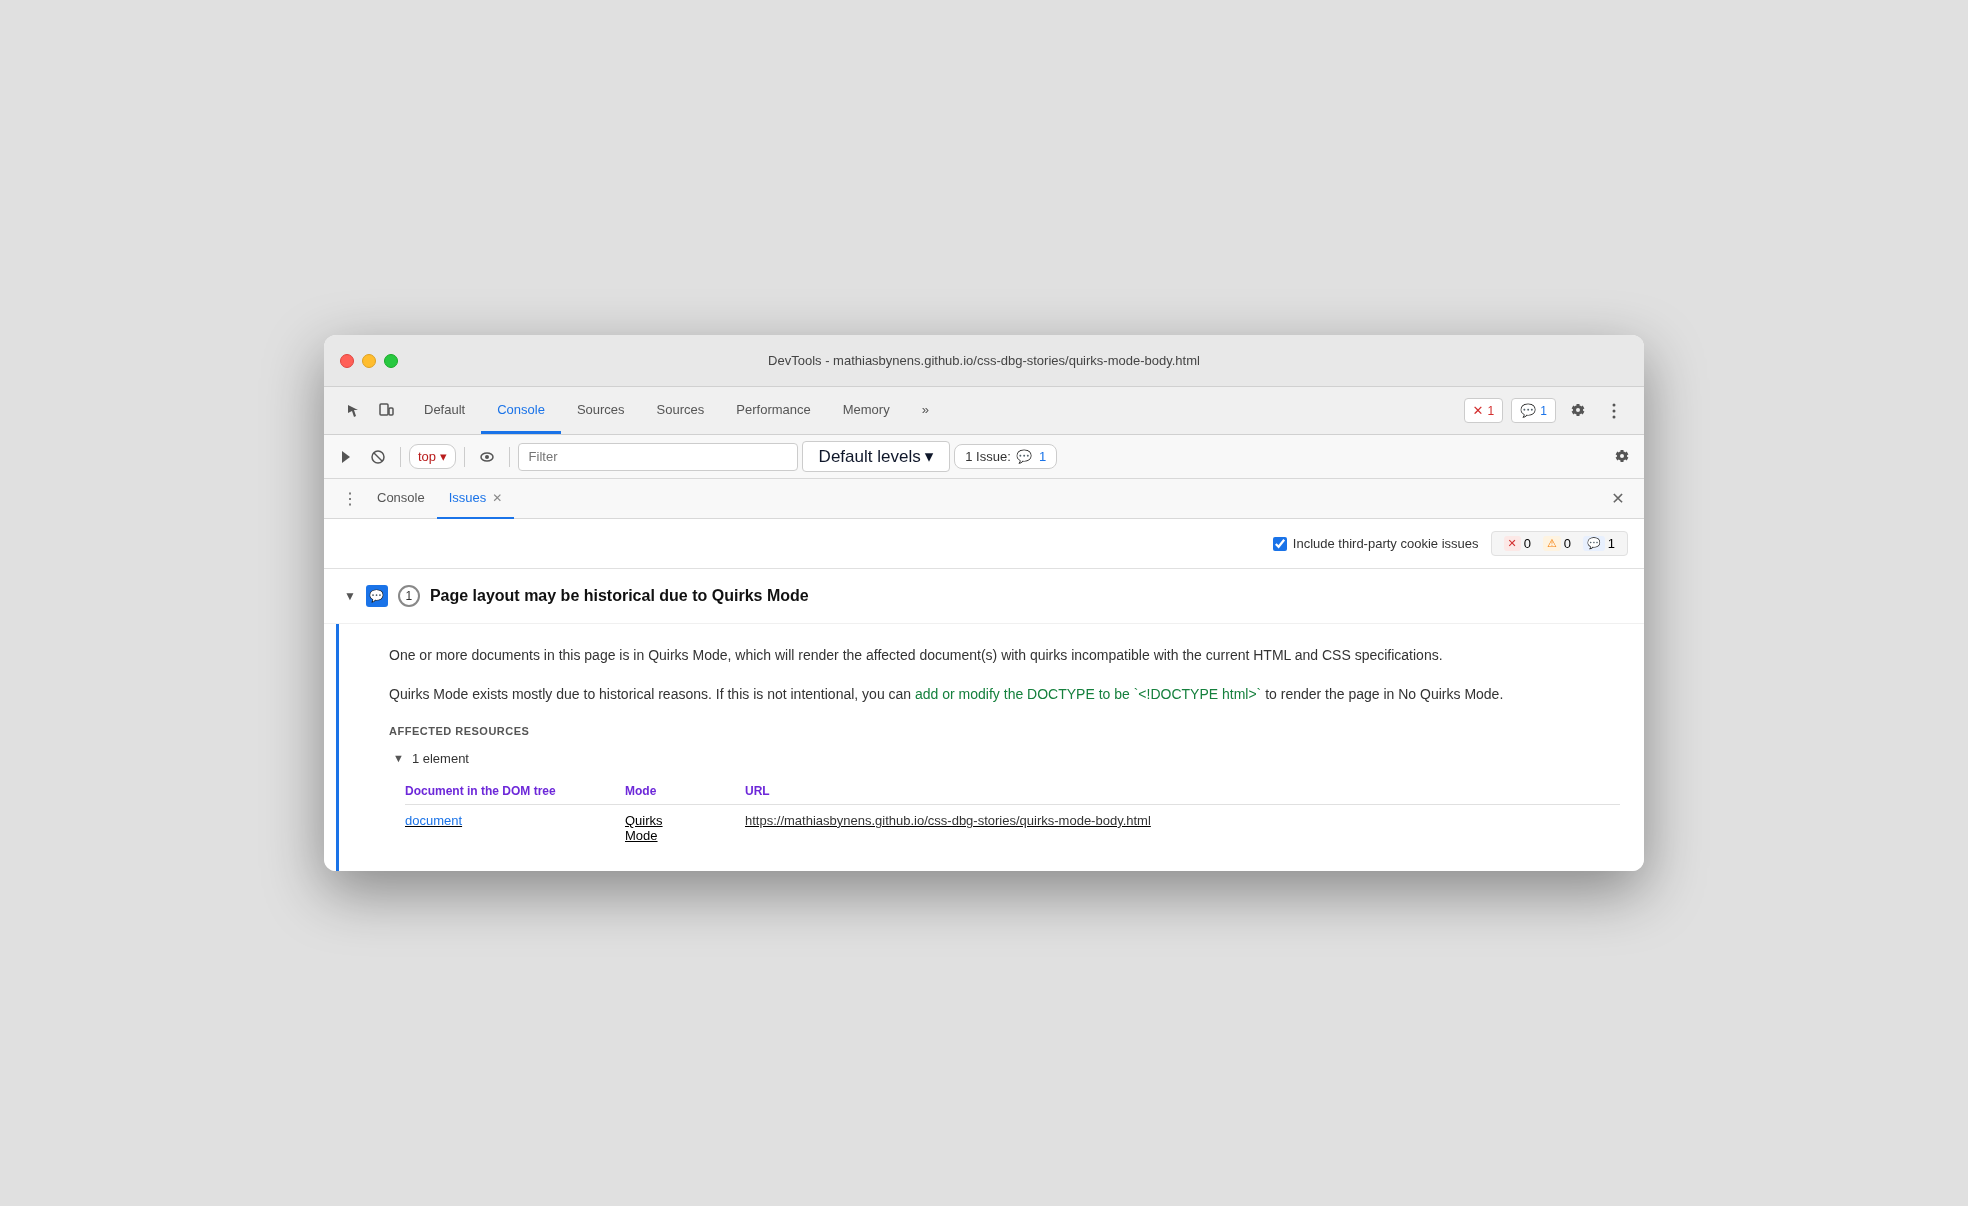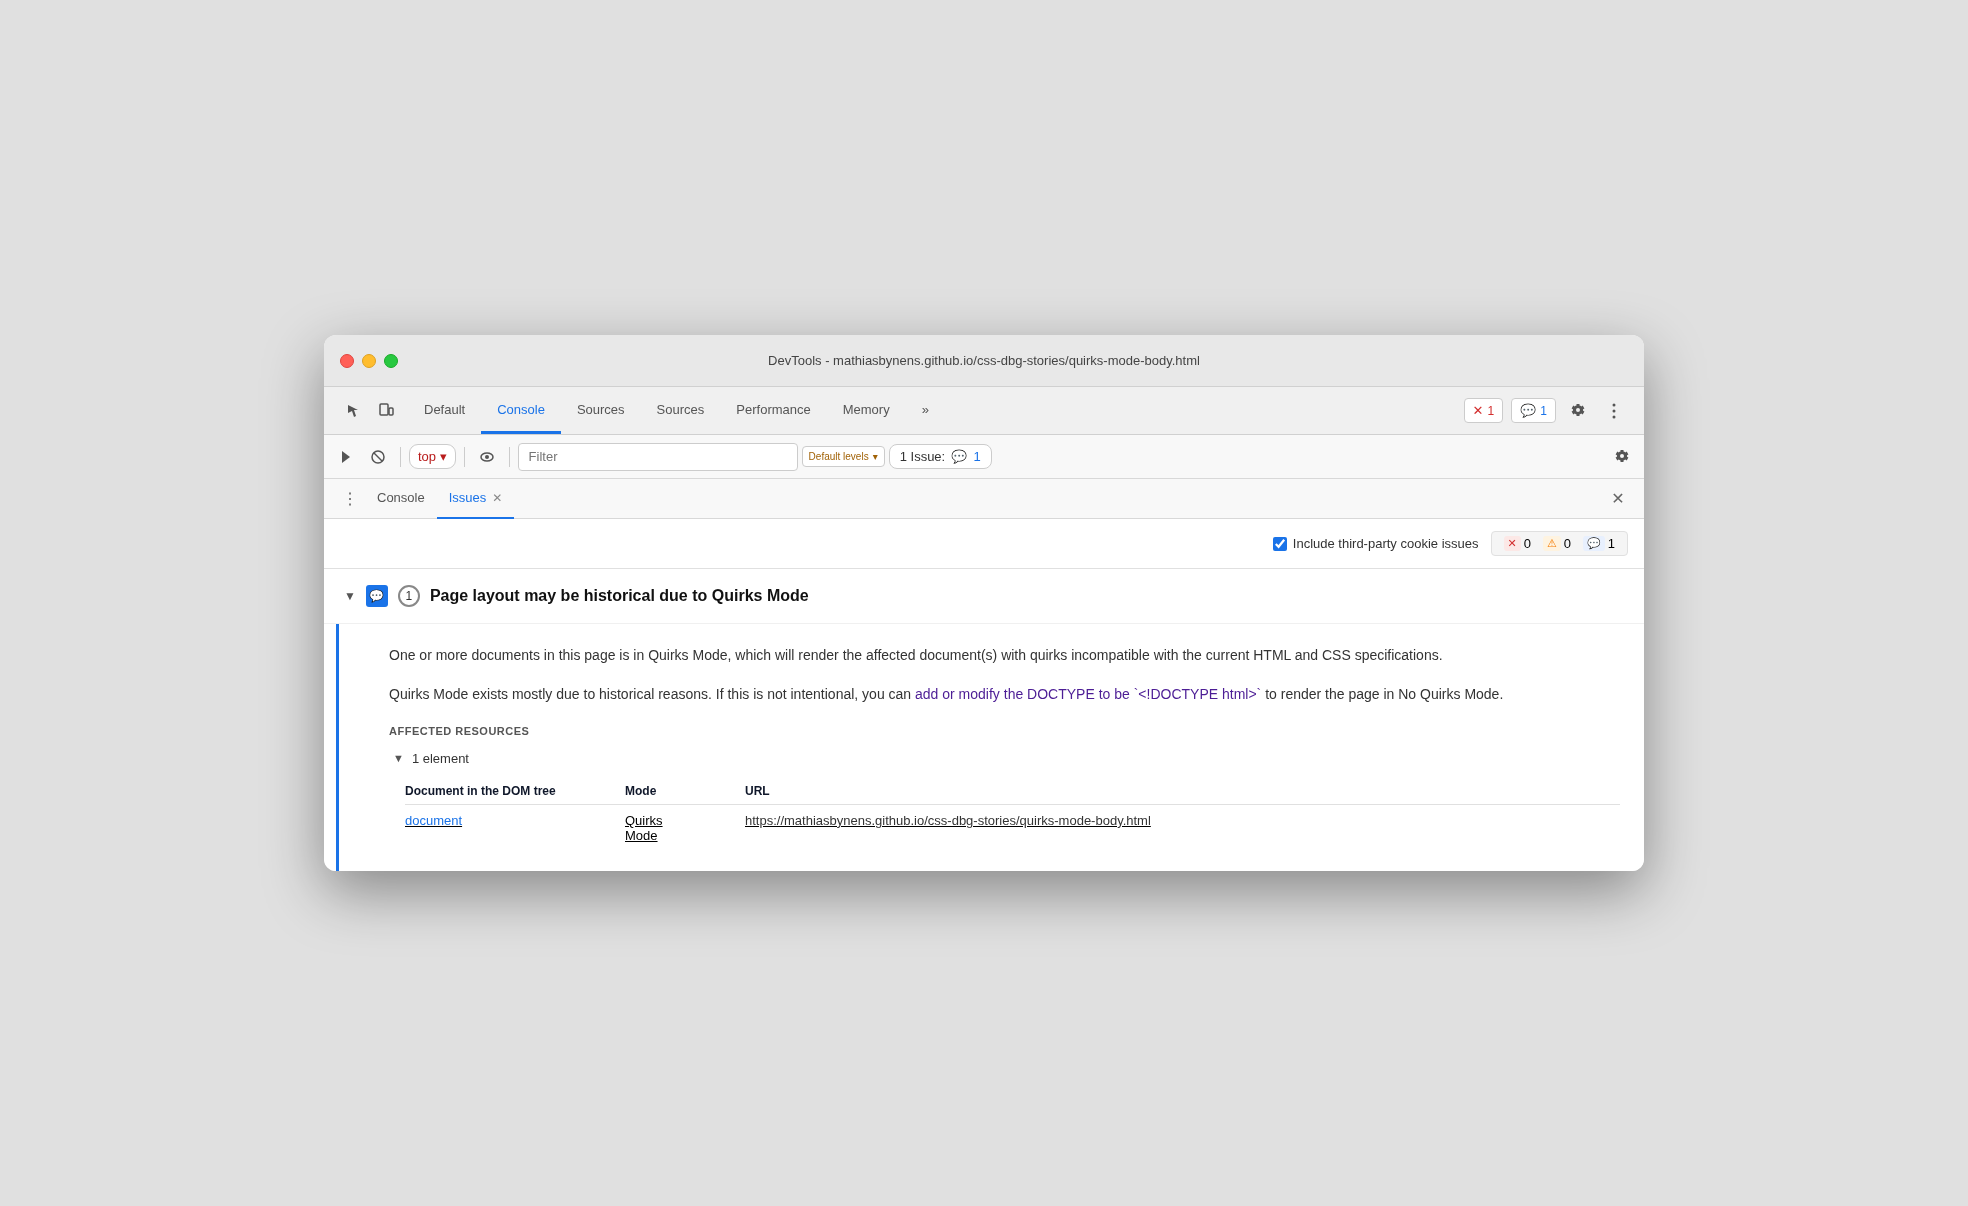--- a/index.html
+++ b/index.html
@@ -160,27 +160,27 @@
       padding: 0 10px;
       font-size: 13px;
       background: #fff;
       color: #333;
       outline: none;
     }
     .levels-btn {
       display: flex;
       align-items: center;
       gap: 4px;
-      padding: 4px 6px;
+      padding: 4px 16px;
       border-radius: 4px;
       border: 1px solid #ccc;
       background: #fff;
       cursor: pointer;
-      font-size: 10px;
-      color: #a16207;
+      font-size: 17px;
+      color: #0f172a;
     }
     .issue-badge {
       display: flex;
       align-items: center;
       gap: 6px;
       padding: 4px 10px;
       border-radius: 8px;
       border: 1px solid #ccc;
       background: #fff;
       cursor: pointer;
@@ -341,21 +341,21 @@
       color: #333;
       line-height: 1.6;
       margin-bottom: 16px;
     }
     .issue-description-2 {
       font-size: 14px;
       color: #333;
       line-height: 1.6;
     }
     .issue-link {
-      color: #4c1d95;
+      color: #15803d;
       text-decoration: none;
     }
 
     .affected-resources {
       margin-top: 20px;
     }
     .affected-label {
       font-size: 11px;
       font-weight: 700;
       color: #555;
@@ -377,21 +377,21 @@
     }
     .resources-table {
       margin-top: 4px;
       margin-left: 16px;
     }
     .resources-table-header {
       display: grid;
       grid-template-columns: 220px 120px 1fr;
       font-size: 12px;
       font-weight: 600;
-      color: #0f172a;
+      color: #6d28d9;
       padding: 6px 0;
       border-bottom: 1px solid #e0e0e0;
     }
     .resources-table-row {
       display: grid;
       grid-template-columns: 220px 120px 1fr;
       font-size: 13px;
       padding: 8px 0;
       align-items: start;
       text-decoration: underline;

